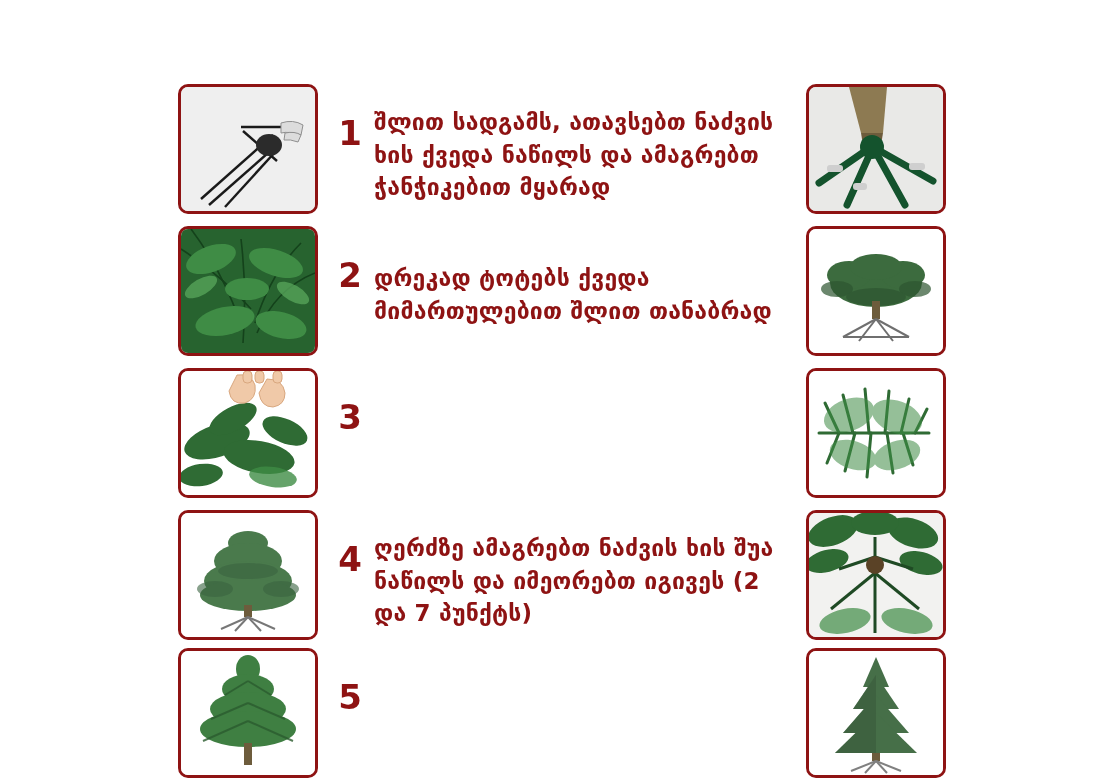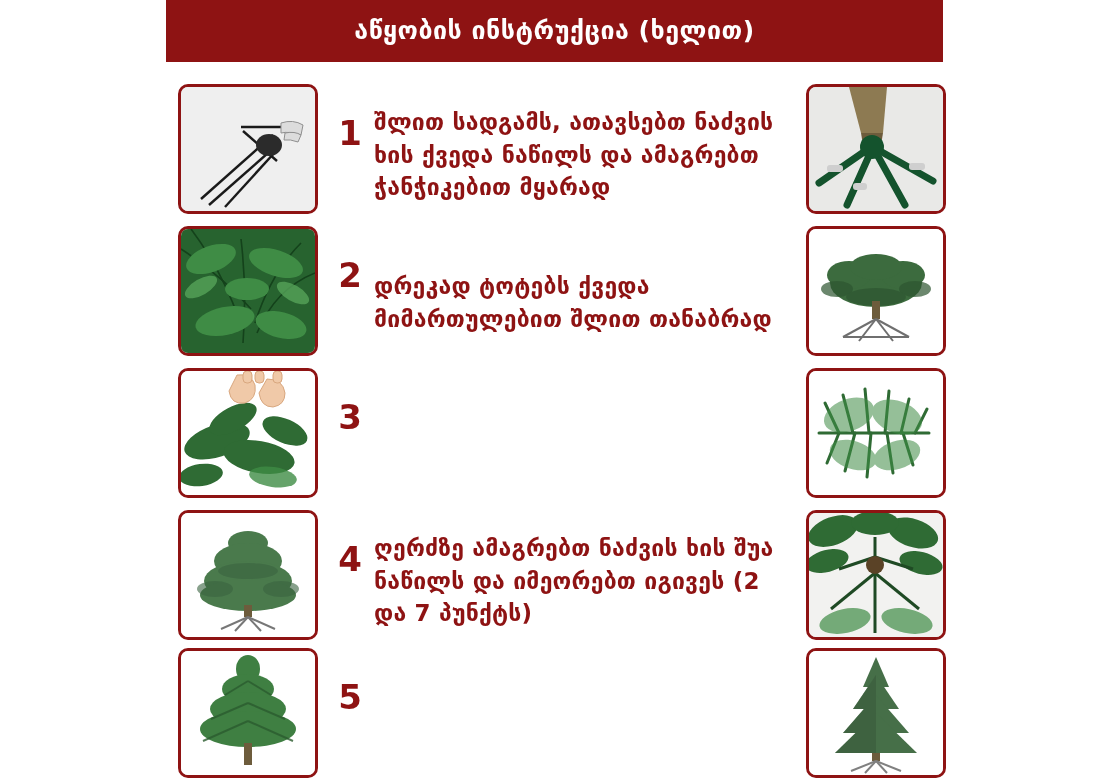--- a/index.html
+++ b/index.html
@@ -84,33 +84,30 @@
     position: absolute;
     left: 374px;
     top: 22px;
     width: 420px;
     color: #8e1313;
     font-size: 23px;
     font-weight: bold;
     line-height: 1.42;
     letter-spacing: 0.2px;
   }
-  .step-text.two  { top: 44px; }
+  .step-text.two  { top: 36px; }
 
   
   .art { width: 100%; height: 100%; display: block; }
 </style>
 </head>
 <body>
 
 <div class="page">
 
-  <div class="header-bar">
-    <div class="header-title">აწყობის ინსტრუქცია (ხელით)</div>
-  </div>
 
   <div class="row" style="top:84px;">
     <div class="thumb left">
       <svg class="art" viewBox="0 0 134 124" preserveAspectRatio="xMidYMid slice">
         <rect x="0" y="0" width="134" height="124" fill="#efefef"></rect>
         <g stroke="#1a1a1a" stroke-width="2.4" fill="none">
           <line x1="20" y1="112" x2="92" y2="48"></line>
           <line x1="28" y1="118" x2="96" y2="58"></line>
           <line x1="44" y1="120" x2="95" y2="64"></line>
           <line x1="62" y1="44" x2="96" y2="74"></line>

